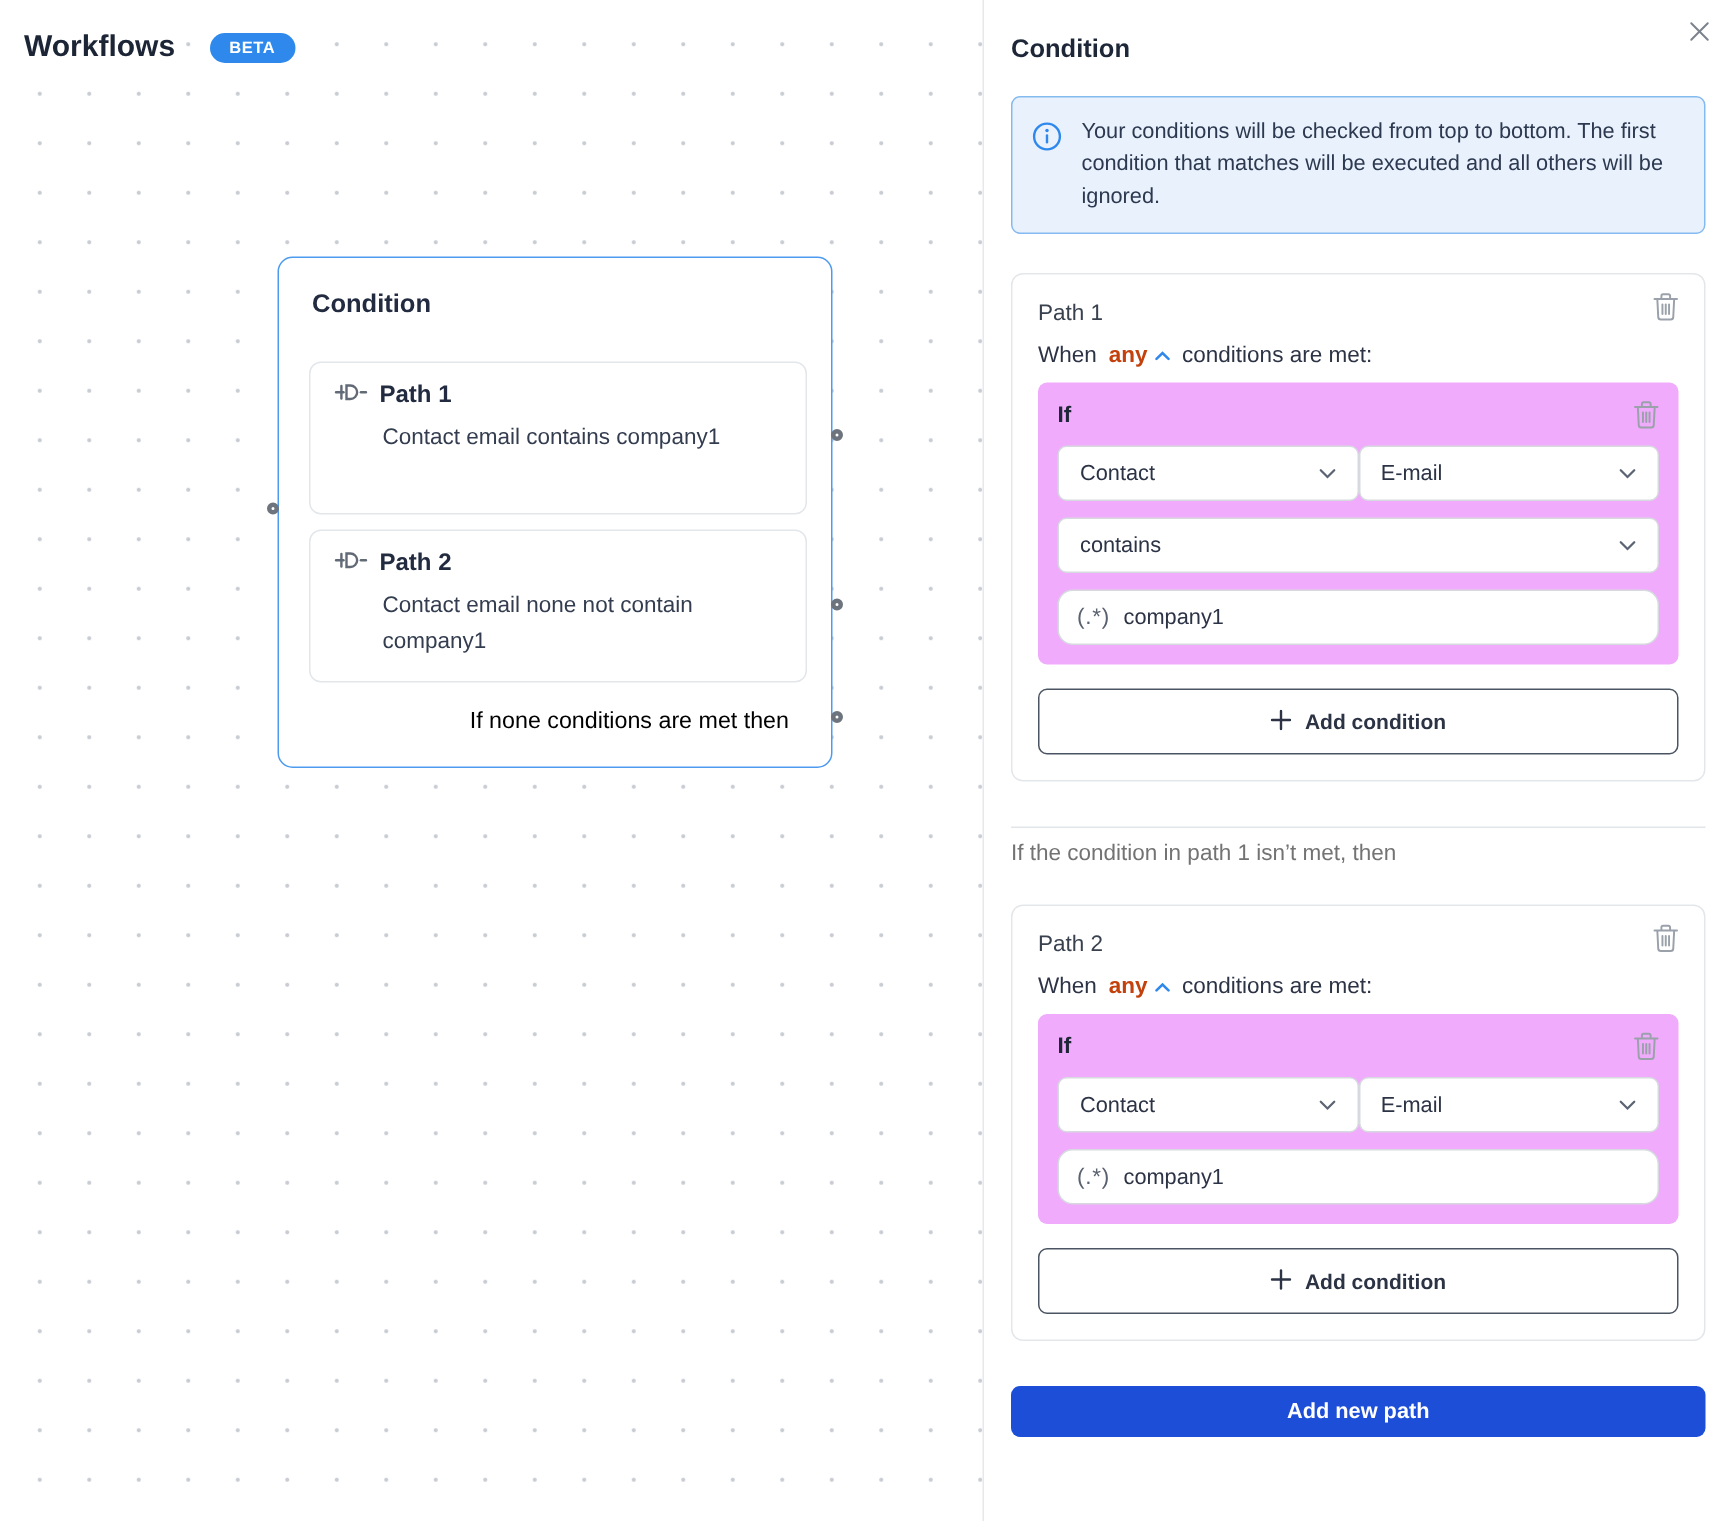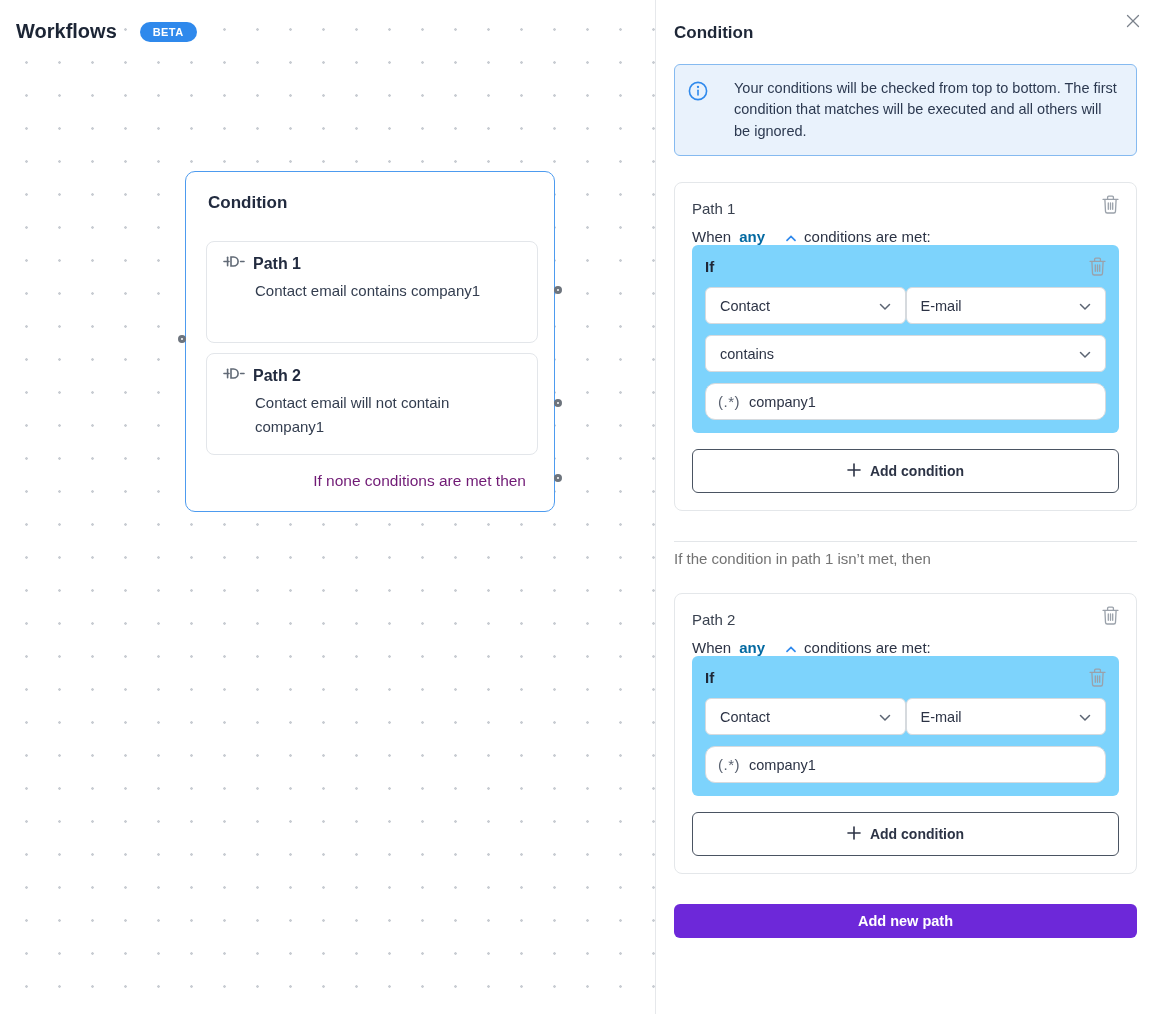--- a/index.html
+++ b/index.html
@@ -56,21 +56,21 @@
   .path-card.p1 { top: 69px; }
   .path-card.p2 { top: 181px; }
   .path-card-head { display: flex; align-items: center; gap: 8px; }
   .path-card-label { font-size: 16px; font-weight: 700; color: #222b3f; }
   .path-card-desc {
     margin: 6px 0 0 32px;
     font-size: 15px; line-height: 1.6; color: #333d4f;
   }
   .fallback-label {
     position: absolute; right: 28px; top: 300px;
-    font-size: 15.5px; color: #701a75;
+    font-size: 15.5px; color: #000000;
   }
   .dot {
     position: absolute;
     width: 8px; height: 8px;
     background: #fff;
     border: 3.2px solid #6d747d;
     border-radius: 50%;
   }
   .dot.left   { left: -8px;  top: 163px; }
   .dot.right1 { right: -8px; top: 114px; }
@@ -88,21 +88,21 @@
   .panel-title { padding-top: 23px; font-size: 17px; font-weight: 700; color: #1e2737; }
   .close-btn {
     position: absolute; top: 12px; right: 12px;
     width: 20px; height: 20px;
     display: flex; align-items: center; justify-content: center;
     cursor: pointer; background: none; border: none; padding: 0;
   }
 
   .banner {
     margin-top: 21px;
-    display: flex; gap: 26px;
+    display: flex; gap: 13px;
     background: #e9f2fc;
     border: 1px solid #85baf0;
     border-radius: 6px;
     padding: 13px 16px 13px 13px;
     font-size: 14.5px; line-height: 1.48; color: #2c3950;
   }
   .info-icon { flex: 0 0 auto; margin-top: 3px; }
 
   .ppath {
     margin-top: 26px;
@@ -113,25 +113,26 @@
   }
   .ppath-head { display: flex; justify-content: space-between; align-items: flex-start; }
   .ppath-label { font-size: 15px; color: #39414f; padding-top: 5px; }
   .icon-btn { background: none; border: none; padding: 0; cursor: pointer; line-height: 0; }
   .when-row {
     margin-top: 11px;
     display: flex; align-items: center; gap: 8px;
     font-size: 15px; color: #2c3345;
   }
   .any-link {
-    display: inline-flex; align-items: center; gap: 21px;
-    color: #0369a1; font-weight: 700; cursor: pointer;
+    display: inline-flex; align-items: center; gap: 5px;
+    color: #c2410c; font-weight: 700; cursor: pointer;
   }
   .if-block {
-    background: #7dd3fc;
+    margin-top: 10px;
+    background: #f0abfc;
     border-radius: 6px;
     padding: 12px 13px 13px;
   }
   .if-head { display: flex; justify-content: space-between; align-items: center; }
   .if-label { font-size: 15px; font-weight: 700; color: #1e2737; }
   .sel-row { display: flex; margin-top: 11px; }
   .select {
     flex: 1 1 0;
     display: flex; align-items: center; justify-content: space-between;
     background: #fff;
@@ -163,21 +164,21 @@
     border: 1px solid #4a5462;
     border-radius: 6px;
     font-family: inherit; font-size: 14px; font-weight: 700; color: #2c3345;
     cursor: pointer;
   }
   .divider { border: none; border-top: 1px solid #e3e6e9; margin: 30px 0 0; }
   .between-text { margin-top: 8px; font-size: 15px; color: #737373; }
   .add-path-btn {
     margin-top: 30px;
     width: 100%; height: 34px;
-    background: #6d28d9;
+    background: #1d4ed8;
     border: none; border-radius: 6px;
     color: #fff; font-family: inherit; font-size: 14.5px; font-weight: 700;
     cursor: pointer;
   }
 </style>
 </head>
 <body>
 
 <div class="canvas">
   <div class="canvas-header">
@@ -208,21 +209,21 @@
         <span>
           <svg width="22" height="15" viewBox="0 0 22 15" fill="none" stroke="#616a76" stroke-width="1.6" stroke-linecap="round">
             <path d="M1 7.5h5"></path>
               <path d="M4.6 3.3v8.4"></path>
             <path d="M8 3h2.6a4.5 4.5 0 0 1 0 9H8z"></path>
               <path d="M17.6 7.5H21"></path>
           </svg>
         </span>
         <span class="path-card-label">Path 2</span>
       </div>
-      <div class="path-card-desc">Contact email will not contain company1</div>
+      <div class="path-card-desc">Contact email none not contain company1</div>
     </div>
 
     <div class="fallback-label">If none conditions are met then</div>
 
     <span class="dot left"></span>
     <span class="dot right1"></span>
     <span class="dot right2"></span>
     <span class="dot right3"></span>
   </div>
 </div>

